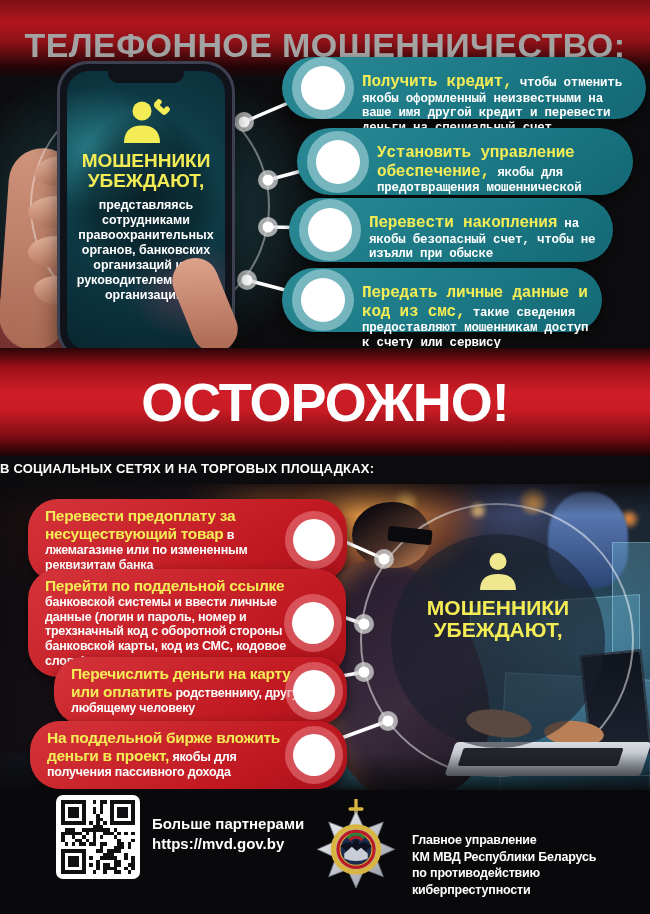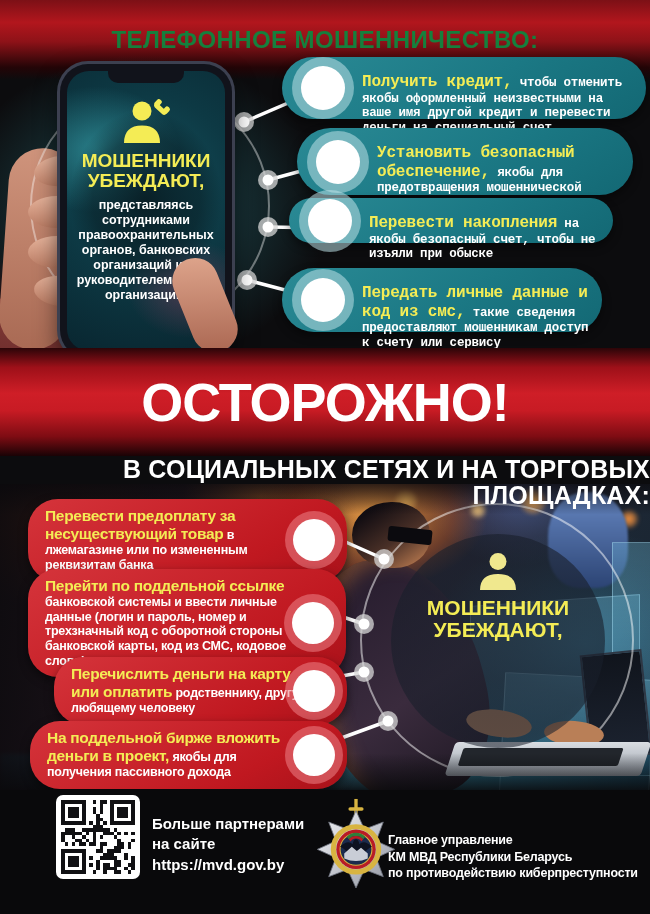--- a/index.html
+++ b/index.html
@@ -2,22 +2,22 @@
 <html><head>
 <meta charset="utf-8">
 <style>
   html,body{margin:0;padding:0;background:#26262a;}
   .poster{position:relative;width:650px;height:914px;overflow:hidden;background:#0c0c0e;
           font-family:"Liberation Sans","DejaVu Sans",sans-serif;}
 
   
   .top-grad{position:absolute;top:0;left:0;right:0;height:80px;
     background:linear-gradient(180deg,#7c1016 0%,#b2161d 28%,#8e1218 52%,#240507 84%,rgba(12,12,14,0) 100%);}
-  .page-title{position:absolute;top:26px;left:0;width:100%;text-align:center;color:#15803d;
-    font-size:24px;font-weight:bold;letter-spacing:.4px;z-index:2;}
+  .page-title{position:absolute;top:26px;left:0;width:100%;text-align:center;color:#a3a3a3;
+    font-size:34px;font-weight:bold;letter-spacing:.4px;z-index:2;}
   .teal-glow{position:absolute;left:-50px;top:55px;width:380px;height:310px;
     background:radial-gradient(closest-side,rgba(45,125,135,.6),rgba(45,125,135,.28) 55%,transparent);}
   .red-glow{position:absolute;left:-40px;top:235px;width:240px;height:170px;
     background:radial-gradient(closest-side,rgba(145,25,30,.55),transparent);}
   svg.net{position:absolute;left:0;top:0;z-index:2;}
   .net line{stroke:#fff;stroke-width:3.5;}
   .net .ring{fill:none;stroke:rgba(255,255,255,.4);stroke-width:2;}
   .net .halo{fill:rgba(215,215,215,.75);}
   .net .core{fill:#fff;}
 
@@ -58,21 +58,21 @@
   .ttext{margin-left:80px;padding:16px 10px 8px 0;color:#fff;font-size:12.5px;font-weight:bold;
     line-height:1.17;letter-spacing:-.2px;font-family:Liberation Mono, monospace;}
   .hl{color:#f4ec55;font-size:16px;font-weight:bold;}
 
   
   .warn{position:absolute;top:348px;height:108px;left:0;right:0;z-index:6;text-align:center;
     background:linear-gradient(180deg,#2b0508 0%,#9e1019 18%,#cf1e27 42%,#c81b24 58%,#7e0c13 82%,#190305 100%);
     display:flex;flex-direction:column;justify-content:center;}
   .warn-line{color:#fff;font-weight:bold;font-size:54px;line-height:.94;letter-spacing:-1px;}
   .subhead{position:absolute;top:456px;height:28px;left:0;right:0;z-index:6;background:#0c0c0e;
-    color:#fff;text-align:right;font-size:25px;font-weight:bold;line-height:26px;letter-spacing:.2px;}
+    color:#fff;text-align:left;font-size:13px;font-weight:bold;line-height:26px;letter-spacing:.2px;}
 
   
   .photo{position:absolute;top:484px;left:0;width:650px;height:306px;overflow:hidden;z-index:5;background:#16141c;}
   .ph-base{position:absolute;inset:0;background:
     radial-gradient(150px 95px at 57% 10%,rgba(255,170,70,.85),rgba(205,95,30,.4) 55%,transparent 78%),
     radial-gradient(110px 80px at 40% 4%,rgba(230,130,50,.6),transparent 70%),
     radial-gradient(130px 90px at 80% 6%,rgba(95,125,200,.45),transparent 70%),
     radial-gradient(210px 150px at 90% 52%,rgba(70,170,210,.4),transparent 75%),
     radial-gradient(260px 130px at 70% 95%,rgba(40,150,180,.5),transparent 75%),
     radial-gradient(170px 120px at 6% 12%,rgba(150,60,22,.4),transparent 70%),
@@ -119,21 +119,21 @@
   .rcir{position:absolute;right:4px;top:50%;transform:translateY(-50%);width:58px;height:58px;
     border-radius:50%;background:rgba(236,130,134,.55);display:flex;align-items:center;justify-content:center;}
   .rcir::after{content:'';width:42px;height:42px;border-radius:50%;background:#fff;}
 
   
   .footer{position:absolute;top:790px;left:0;right:0;height:124px;background:#09090b;z-index:7;}
   .qr{position:absolute;left:56px;top:5px;width:84px;height:84px;background:#fff;border-radius:7px;}
   .qr svg{position:absolute;left:5px;top:5px;fill:#101013;}
   .site{position:absolute;left:152px;top:24px;color:#fff;font-size:15px;font-weight:bold;line-height:1.36;}
   .emblem{position:absolute;left:314px;top:5px;width:84px;height:102px;}
-  .org{position:absolute;left:388px;top:42px;color:#fff;font-size:12.5px;font-weight:bold;
+  .org{position:absolute;left:412px;top:42px;color:#fff;font-size:12.5px;font-weight:bold;
     line-height:1.32;letter-spacing:-.2px;}
 </style>
 </head>
 <body>
 
 <div class="poster">
 
   <div class="top-grad"></div>
   <div class="teal-glow"></div>
   <div class="red-glow"></div>
@@ -193,24 +193,24 @@
   </div>
   <div class="thumb"></div>
 
   <div class="tbox" style="left:282px;top:57px;width:364px;height:62px;">
     <div class="tcir"></div>
     <div class="ttext"><span class="hl">Получить кредит,</span>
       <span>чтобы отменить якобы оформленный неизвестными на ваше имя другой кредит и перевести деньги на специальный счет</span></div>
   </div>
   <div class="tbox" style="left:297px;top:128px;width:336px;height:67px;">
     <div class="tcir"></div>
-    <div class="ttext"><span class="hl">Установить безопасный обеспечение,</span>
+    <div class="ttext"><span class="hl">Установить управление обеспечение,</span>
       <span>якобы для предотвращения мошеннической атаки на ваш счет</span></div>
   </div>
-  <div class="tbox" style="left:289px;top:198px;width:324px;height:45px;">
+  <div class="tbox" style="left:289px;top:198px;width:324px;height:64px;">
     <div class="tcir"></div>
     <div class="ttext"><span class="hl">Перевести накопления</span>
       <span>на якобы безопасный счет, чтобы не изъяли при обыске</span></div>
   </div>
   <div class="tbox" style="left:282px;top:268px;width:320px;height:64px;">
     <div class="tcir"></div>
     <div class="ttext"><span class="hl">Передать личные данные и код из смс,</span>
       <span>такие сведения предоставляют мошенникам доступ к счету или сервису</span></div>
   </div>
 
@@ -514,21 +514,20 @@
           <rect x="6" y="20" width="1" height="1"></rect>
           <rect x="9" y="20" width="1" height="1"></rect>
           <rect x="12" y="20" width="1" height="1"></rect>
           <rect x="15" y="20" width="1" height="1"></rect>
           <rect x="16" y="20" width="1" height="1"></rect>
           <rect x="19" y="20" width="1" height="1"></rect>
         </svg>
     </div>
     <div class="site">
       <div>Больше партнерами</div>
-      <div>на сайте</div>
       <div>https://mvd.gov.by</div>
     </div>
     <div class="emblem">
       <svg width="84" height="102" viewBox="0 0 100 116">
         <defs>
           <linearGradient id="sil" x1="0" y1="0" x2="1" y2="1">
             <stop offset="0" stop-color="#f2f3f6"></stop>
               <stop offset=".5" stop-color="#c3c6ce"></stop>
               <stop offset="1" stop-color="#8f939e"></stop>
           </linearGradient>

